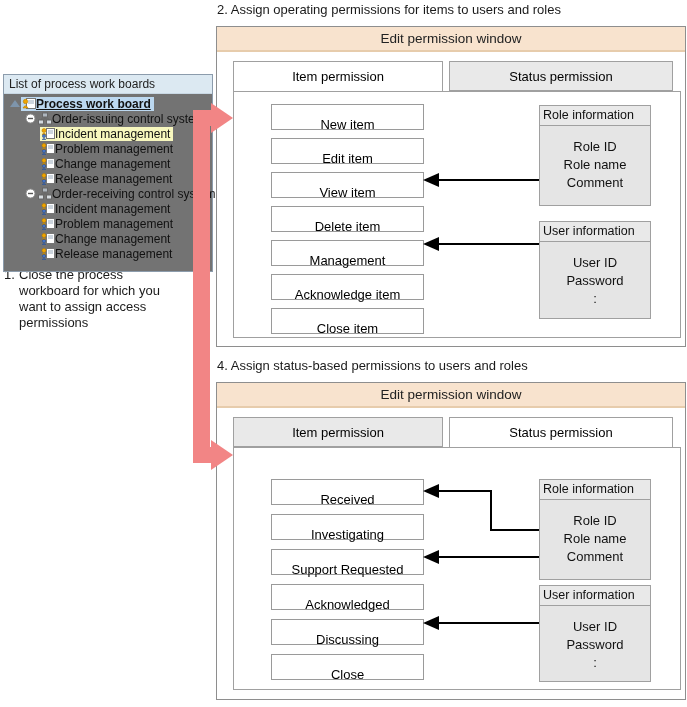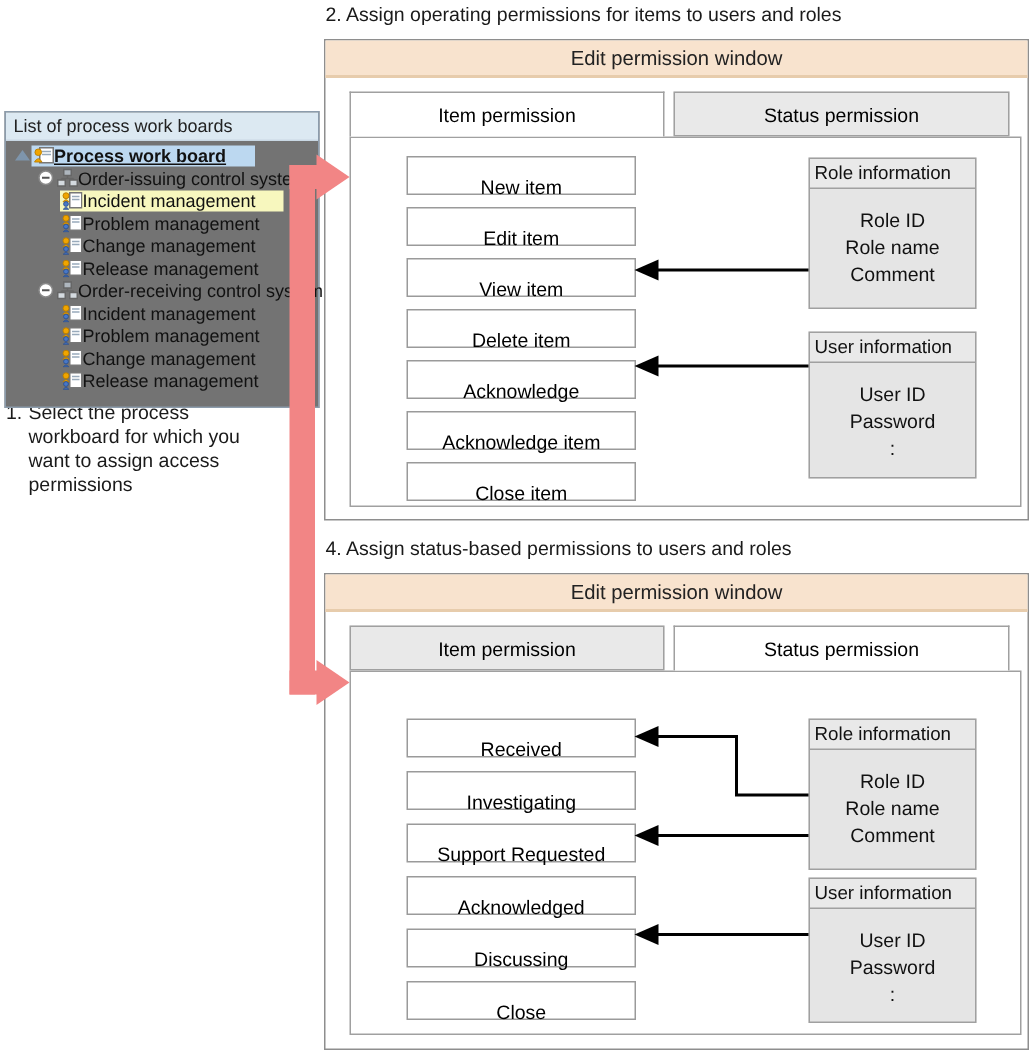--- a/index.html
+++ b/index.html
@@ -16,21 +16,21 @@
   .step1 .t{white-space:pre-line;}
   
   .treepanel{position:absolute;left:3px;top:74px;width:210px;height:198px;
     border:1px solid #8C9CAC;background:#737373;box-sizing:border-box;z-index:5;}
   .treehdr{height:18px;line-height:18px;background:var(--treehdr);font-size:12px;
     padding-left:5px;color:#222;border-bottom:1px solid #C9D8E4;white-space:nowrap;}
   .treerows{padding-top:2px;}
   .trow{display:flex;align-items:center;height:15px;font-size:12px;white-space:nowrap;}
   .lvl0{padding-left:4px;} .lvl1{padding-left:20px;} .lvl2{padding-left:36px;}
   .exp{width:13px;flex:none;display:inline-flex;justify-content:center;align-items:center;}
-  .hl{display:inline-flex;align-items:center;padding:0 19px 0 0;text-align:center;}
+  .hl{display:inline-flex;align-items:center;padding:0 3px 0 0;text-align:center;}
   .sel{background:var(--selblue);}
   .yel{background:var(--yellow);}
   .tlabel.b{font-weight:bold;text-decoration:underline;}
   .ticon{width:15px;flex:none;display:inline-flex;justify-content:center;align-items:center;}
   
   .pink{position:absolute;background:var(--pink);z-index:40;}
   #pinkbar{left:193px;top:110px;width:17px;height:353px;}
   #pinkbodyA{left:193px;top:110px;width:19px;height:16px;}
   #pinkbodyB{left:193px;top:447px;width:19px;height:16px;}
   .pinkhead{position:absolute;width:0;height:0;z-index:40;
@@ -276,21 +276,21 @@
               </svg>
             </span>
             <span class="tlabel">Release management</span>
           </span>
         </div>
       </div>
   </div>
 
   <div class="step1">
     <span class="n">1.</span>
-    <span class="t">Select the process
+    <span class="t">Close the process
 workboard for which you
 want to assign access
 permissions</span>
   </div>
 
   <div class="pink" id="pinkbar"></div>
   <div class="pink" id="pinkbodyA"></div>
   <div class="pinkhead" id="pinkheadA"></div>
   <div class="pink" id="pinkbodyB"></div>
   <div class="pinkhead" id="pinkheadB"></div>
@@ -302,21 +302,21 @@
         <div class="tab active tabL">Item permission</div>
         <div class="tab tabR">Status permission</div>
       </div>
       <div class="panel" id="panelA"></div>
     </div>
     <div class="btncol" id="colA">
         <button class="wbtn">New item</button>
         <button class="wbtn">Edit item</button>
         <button class="wbtn">View item</button>
         <button class="wbtn">Delete item</button>
-        <button class="wbtn">Acknowledge</button>
+        <button class="wbtn">Management</button>
         <button class="wbtn">Acknowledge item</button>
         <button class="wbtn">Close item</button>
       </div>
 
     <div class="ibox" id="roleA">
       <div class="ibox-h">Role information</div>
       <div class="ibox-b">
         <div>Role ID</div>
         <div>Role name</div>
         <div>Comment</div>

